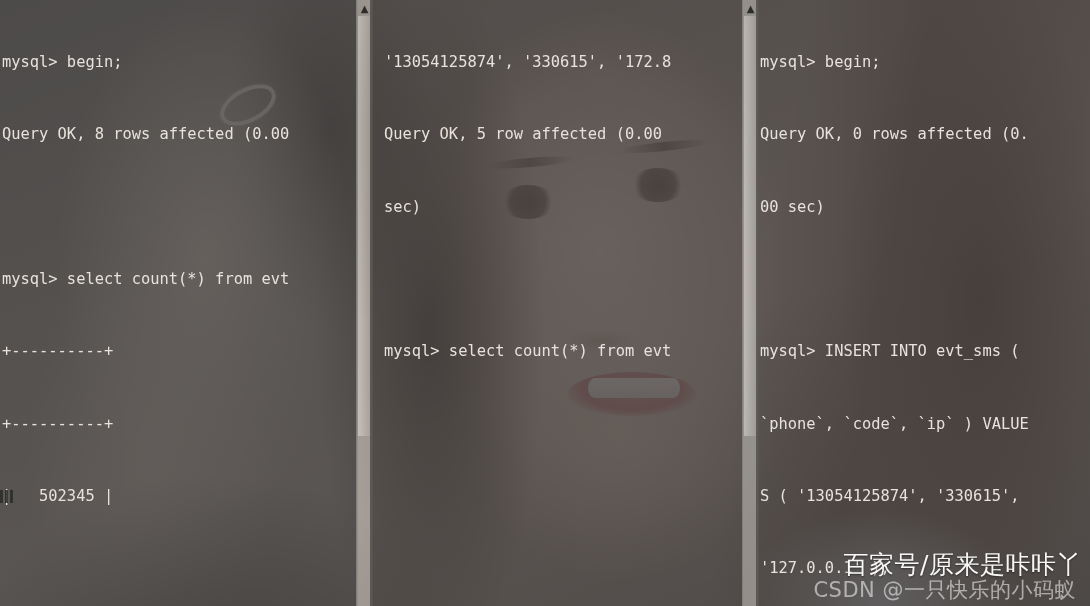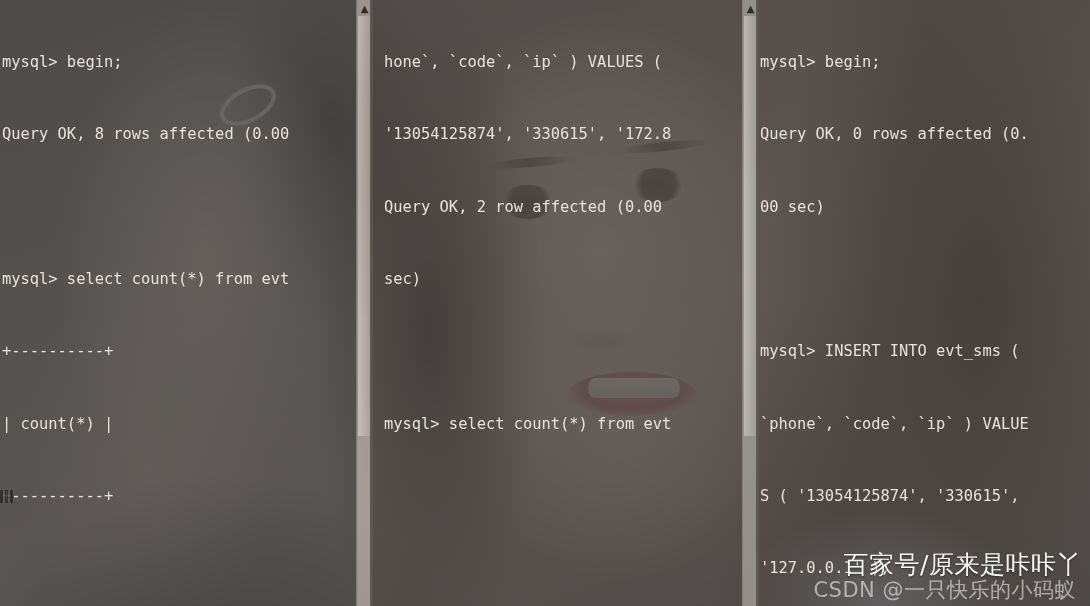--- a/index.html
+++ b/index.html
@@ -201,38 +201,37 @@
   <div class="lips"></div>
   <div class="teeth"></div>
   <div class="ring"></div>
 
   <div class="term term-left">
     <span class="line">mysql&gt; begin;</span>
     <span class="line">Query OK, 8 rows affected (0.00</span>
     <span class="line"></span>
     <span class="line">mysql&gt; select count(*) from evt</span>
     <span class="line">+----------+</span>
-    <span class="line">| count(*) |</span>
     <span class="line">+----------+</span>
+    <span class="line">|   502345 |</span>
     
     
     
     
   </div>
 
   <div class="scrollbar sb-1">
     <div class="sb-arrow">▲</div>
     <div class="sb-thumb"></div>
     <div class="sb-track-lower"></div>
   </div>
 
   <div class="term term-mid">
-    <span class="line">hone`, `code`, `ip` ) VALUES (</span>
     <span class="line">'13054125874', '330615', '172.8</span>
-    <span class="line">Query OK, 2 row affected (0.00</span>
+    <span class="line">Query OK, 5 row affected (0.00</span>
     <span class="line">sec)</span>
     <span class="line"></span>
     <span class="line">mysql&gt; select count(*) from evt</span>
     
     
     
     
     
     
     

